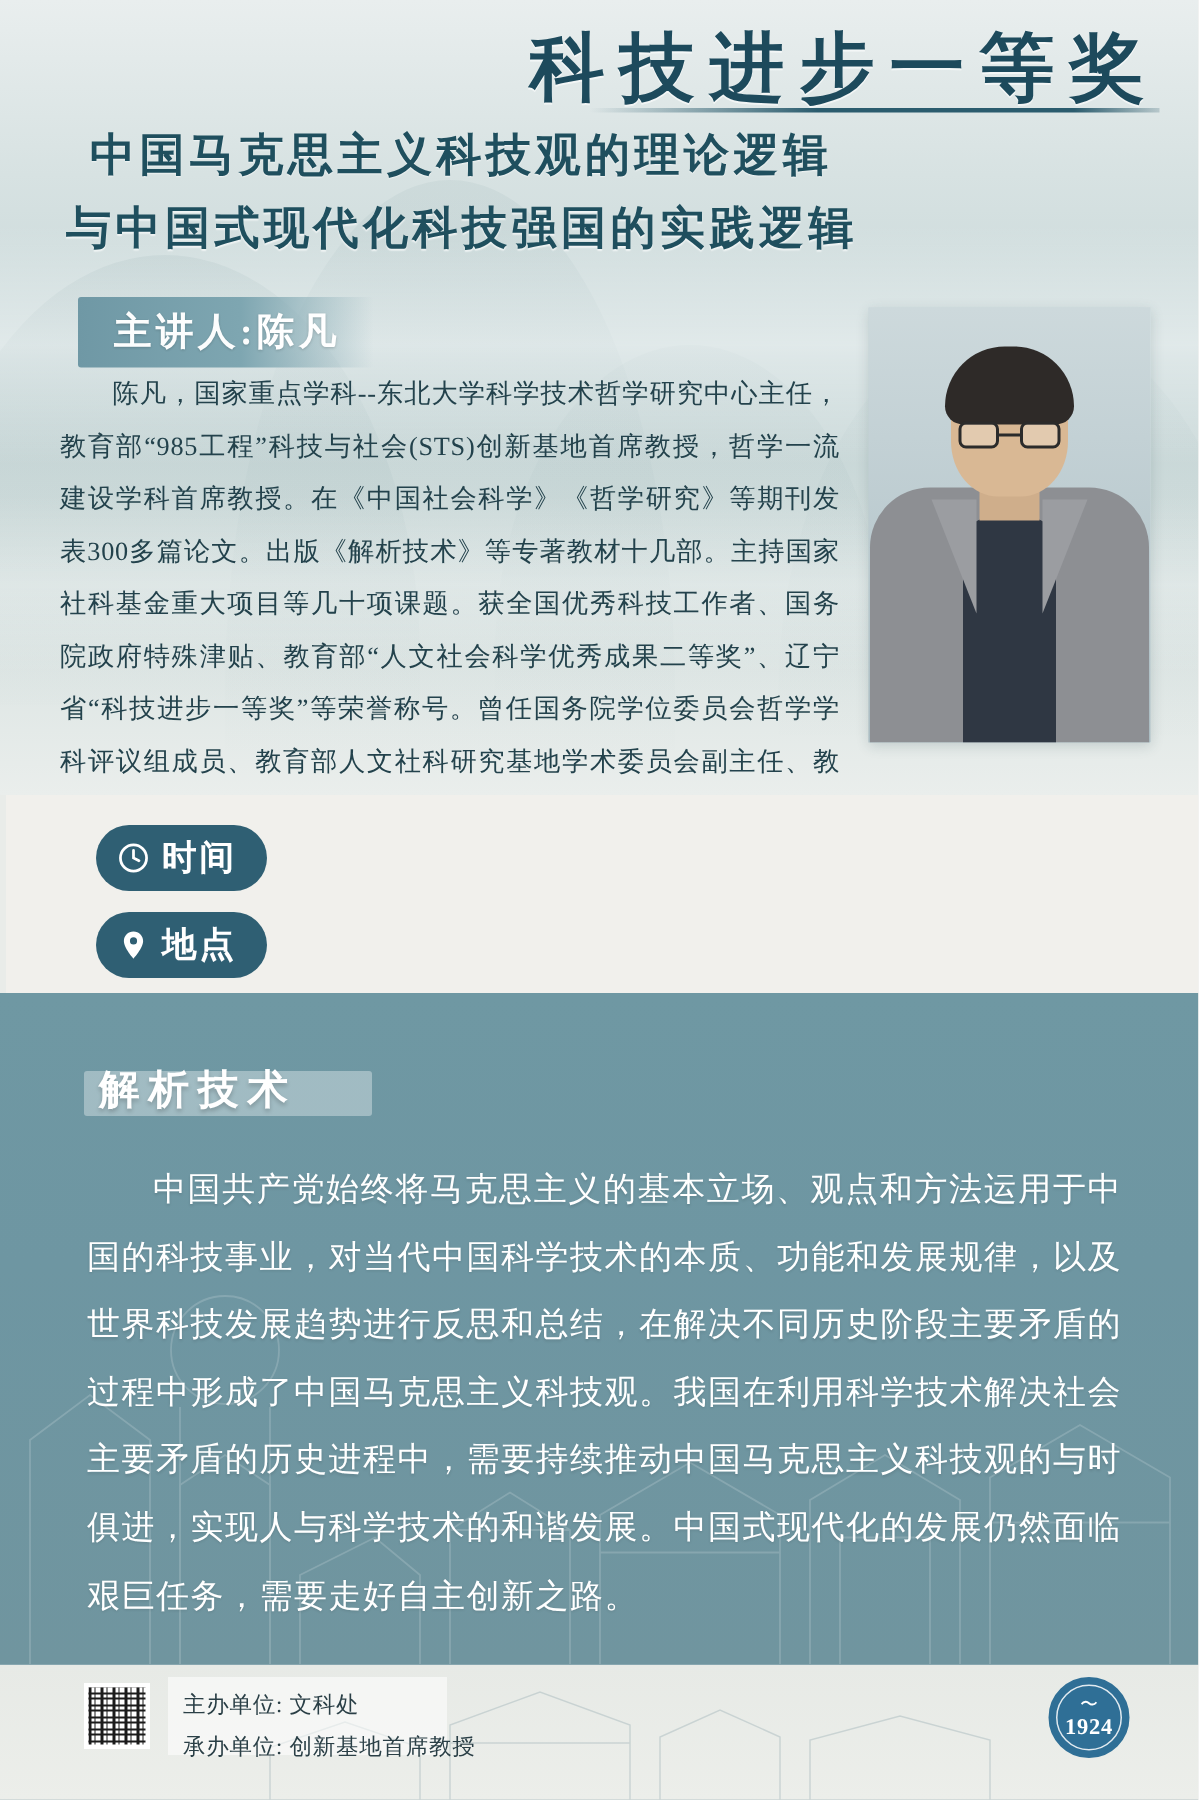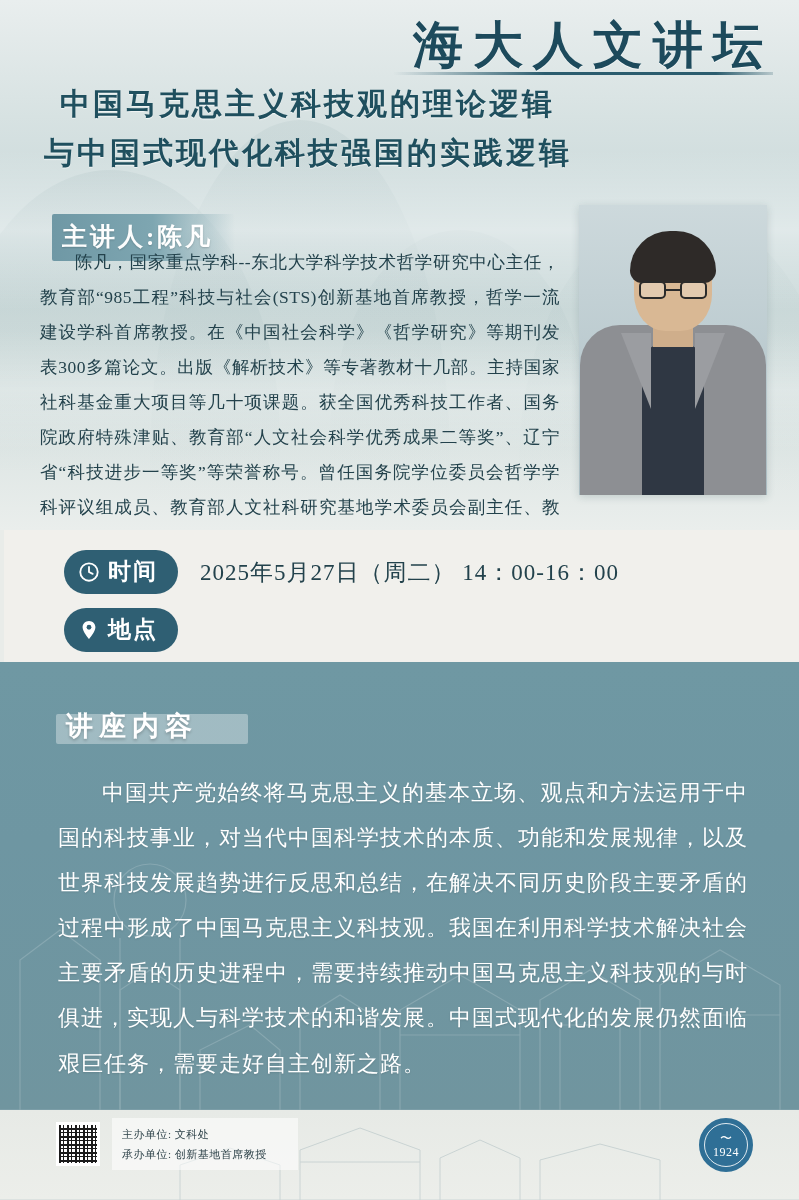--- a/index.html
+++ b/index.html
@@ -55,22 +55,22 @@
   .main-title {
     position:absolute; left:60px; top:80px; width:690px;
     font-size:30px; font-weight:700; color:#1f4f5e; letter-spacing:3px;
     line-height:1.62;
     text-shadow: 0 1px 1px rgba(255,255,255,.65);
   }
   .main-title .l2 { display:block; margin-left:-16px; }
 
   
   .speaker-banner {
-    position:absolute; left:52px; top:214px;
-    padding:6px 22px 8px 10px;
+    position:absolute; left:52px; top:198px;
+    padding:6px 22px 8px 24px;
     background: linear-gradient(90deg, #6f98a5 0%, #7ea6b1 55%, rgba(150,181,188,0) 100%);
     color:#ffffff; font-size:25px; font-weight:700; letter-spacing:3px;
     border-radius:2px;
     white-space:nowrap;
     text-shadow:0 1px 2px rgba(0,0,0,.18);
   }
   .speaker-banner .kicker { opacity:.98; }
 
   .bio {
     position:absolute; left:40px; top:245px; width:520px;
@@ -188,53 +188,53 @@
       linear-gradient(90deg,#1b1b1b 25%, transparent 25%, transparent 50%, #1b1b1b 50%, #1b1b1b 62%, transparent 62%),
       linear-gradient(0deg,#1b1b1b 18%, transparent 18%, transparent 42%, #1b1b1b 42%, #1b1b1b 58%, transparent 58%);
     background-size:8px 8px, 8px 8px;
     background-color:#ffffff;
   }
   .org-box {
     position:absolute; left:112px; top:1118px; width:186px; height:52px;
     background:rgba(255,255,255,.55);
     padding:6px 10px;
   }
-  .org-line { font-size:11px; color:#2a3f46; line-height:1.85; letter-spacing:.5px; white-space:nowrap;}
+  .org-line { font-size:15px; color:#2a3f46; line-height:1.85; letter-spacing:.5px; white-space:nowrap;}
   .seal {
     position:absolute; right:46px; top:1118px; width:54px; height:54px;
     border-radius:50%;
     background:#2f6f96;
     border:2px solid #2f6f96;
     display:flex; align-items:center; justify-content:center;
     color:#fff;
   }
   .seal-inner {
     width:44px; height:44px; border-radius:50%;
     border:1px solid rgba(255,255,255,.85);
     display:flex; flex-direction:column; align-items:center; justify-content:center;
     font-size:7px; line-height:1.2; text-align:center;
   }
-  .seal-year { font-size:12px; font-weight:400; letter-spacing:.5px; }
+  .seal-year { font-size:15px; font-weight:700; letter-spacing:.5px; }
   .seal-wave { font-size:12px; }
 </style>
 </head>
 <body>
 
 <div id="poster">
 
   <div class="top-wash">
     <div class="mtn a"></div>
     <div class="mtn b"></div>
     <div class="mtn c"></div>
     <div class="mtn d"></div>
     <div class="wash-streak s1"></div>
     <div class="wash-streak s2"></div>
   </div>
 
-  <div class="brand-title">海大人文讲坛</div>
+  <div class="brand-title">科技进步一等奖</div>
   <div class="brand-underline"></div>
 
   <div class="main-title">
     <span class="l1">中国马克思主义科技观的理论逻辑</span>
     <span class="l2">与中国式现代化科技强国的实践逻辑</span>
   </div>
 
   <div class="speaker-banner">
     <span class="kicker">主讲人:</span><span>陈凡</span>
   </div>
@@ -259,21 +259,20 @@
     <div class="info-row r1">
       <div class="pill">
         <span>
           <svg width="22" height="22" viewBox="0 0 24 24" aria-hidden="true">
             <circle cx="12" cy="12" r="9.5" fill="none" stroke="#ffffff" stroke-width="2"></circle>
             <path d="M12 6.5 V12 L16 14" fill="none" stroke="#ffffff" stroke-width="2" stroke-linecap="round"></path>
           </svg>
         </span>
         <span>时间</span>
       </div>
-      <div class="info-text">2025年5月27日（周二） 14：00-16：00</div>
     </div>
 
     <div class="info-row r2">
       <div class="pill">
         <span>
           <svg width="22" height="22" viewBox="0 0 24 24" aria-hidden="true">
             <path d="M12 2.2c-3.9 0-7 3.05-7 6.8 0 5.1 7 12.8 7 12.8s7-7.7 7-12.8c0-3.75-3.1-6.8-7-6.8z" fill="#ffffff"></path>
             <circle cx="12" cy="9" r="2.6" fill="#2f5f73"></circle>
           </svg>
         </span>
@@ -297,21 +296,21 @@
         <path d="M660 205 L780 205"></path>
         <path d="M0 300 L799 300"></path>
         <path d="M200 300 L200 240 L250 215 L280 240 L280 300"></path>
         <circle cx="150" cy="90" r="36"></circle>
         <path d="M120 128 L120 300 M180 128 L180 300"></path>
       </g>
     </svg>
 
     <div class="content-title-wrap">
       <div class="content-title-bg"></div>
-      <div class="content-title">讲座内容</div>
+      <div class="content-title">解析技术</div>
     </div>
 
     <div class="content-body">中国共产党始终将马克思主义的基本立场、观点和方法运用于中国的科技事业，对当代中国科学技术的本质、功能和发展规律，以及世界科技发展趋势进行反思和总结，在解决不同历史阶段主要矛盾的过程中形成了中国马克思主义科技观。我国在利用科学技术解决社会主要矛盾的历史进程中，需要持续推动中国马克思主义科技观的与时俱进，实现人与科学技术的和谐发展。中国式现代化的发展仍然面临艰巨任务，需要走好自主创新之路。</div>
   </div>
 
   <div class="footer">
     <svg class="footer-sketch" viewBox="0 0 799 90" preserveAspectRatio="none">
       <g stroke="#8fa6ad" stroke-width="1" fill="none">
         <path d="M300 90 L300 40 L360 18 L420 40 L420 90"></path>
         <path d="M300 52 L420 52"></path>

